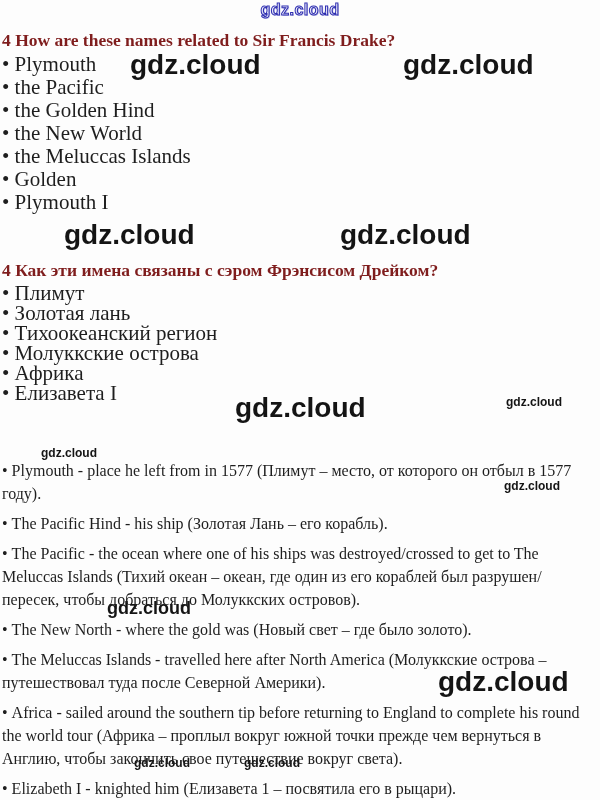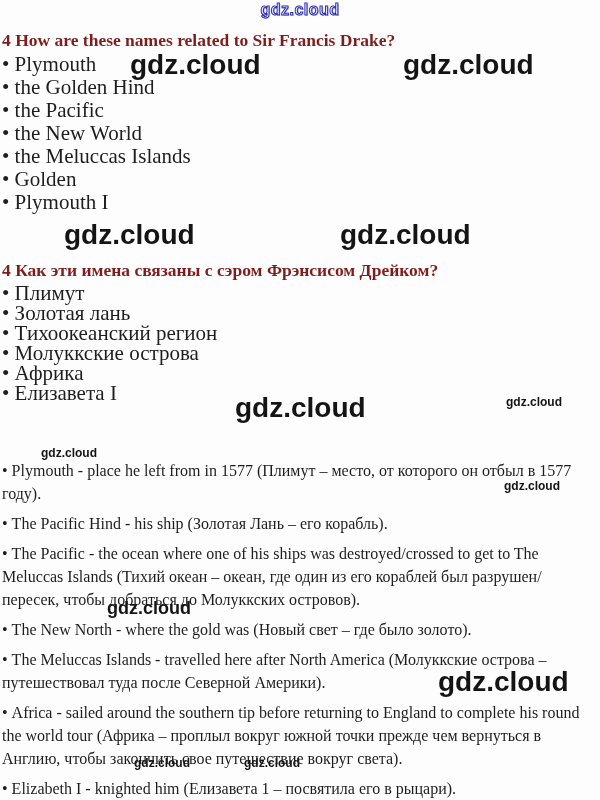--- a/index.html
+++ b/index.html
@@ -86,22 +86,22 @@
   <div class="wm wm-small" style="left:41px;  top:447px">gdz.cloud</div>
   <div class="wm wm-small" style="left:504px; top:480px">gdz.cloud</div>
   <div class="wm wm-medium" style="left:107px; top:599px">gdz.cloud</div>
   <div class="wm wm-large" style="left:438px; top:668px">gdz.cloud</div>
   <div class="wm wm-small" style="left:134px; top:757px">gdz.cloud</div>
   <div class="wm wm-small" style="left:244px; top:757px">gdz.cloud</div>
 
   <div id="q-en-heading" class="heading">4 How are these names related to Sir Francis Drake?</div>
   <ul id="q-en-list" class="bullets">
     <li>Plymouth</li>
+    <li>the Pacific</li>
     <li>the Golden Hind</li>
-    <li>the Pacific</li>
     <li>the New World</li>
     <li>the Meluccas Islands</li>
     <li>Golden</li>
     <li>Plymouth I</li>
   </ul>
 
   <div id="q-ru-heading" class="heading">4 Как эти имена связаны с сэром Фрэнсисом Дрейком?</div>
   <ul id="q-ru-list" class="bullets">
     <li>Плимут</li>
     <li>Золотая лань</li>

